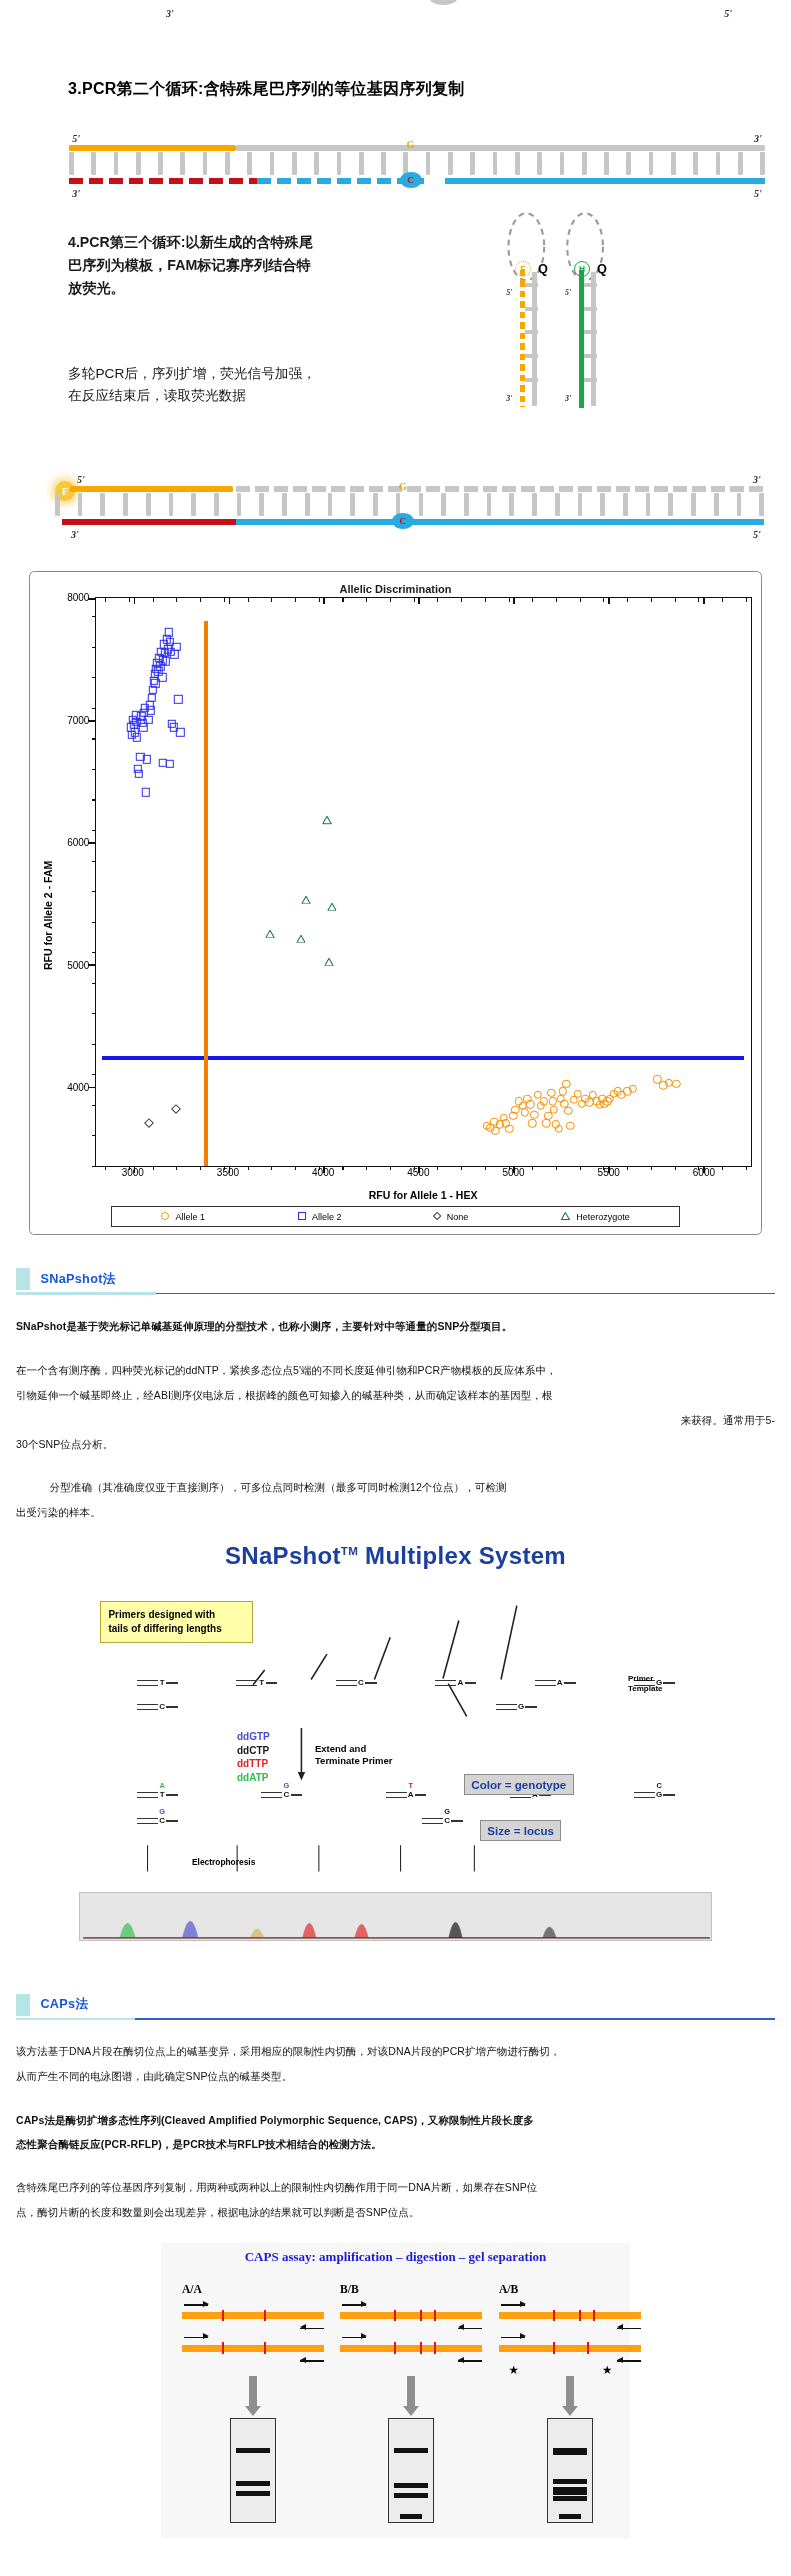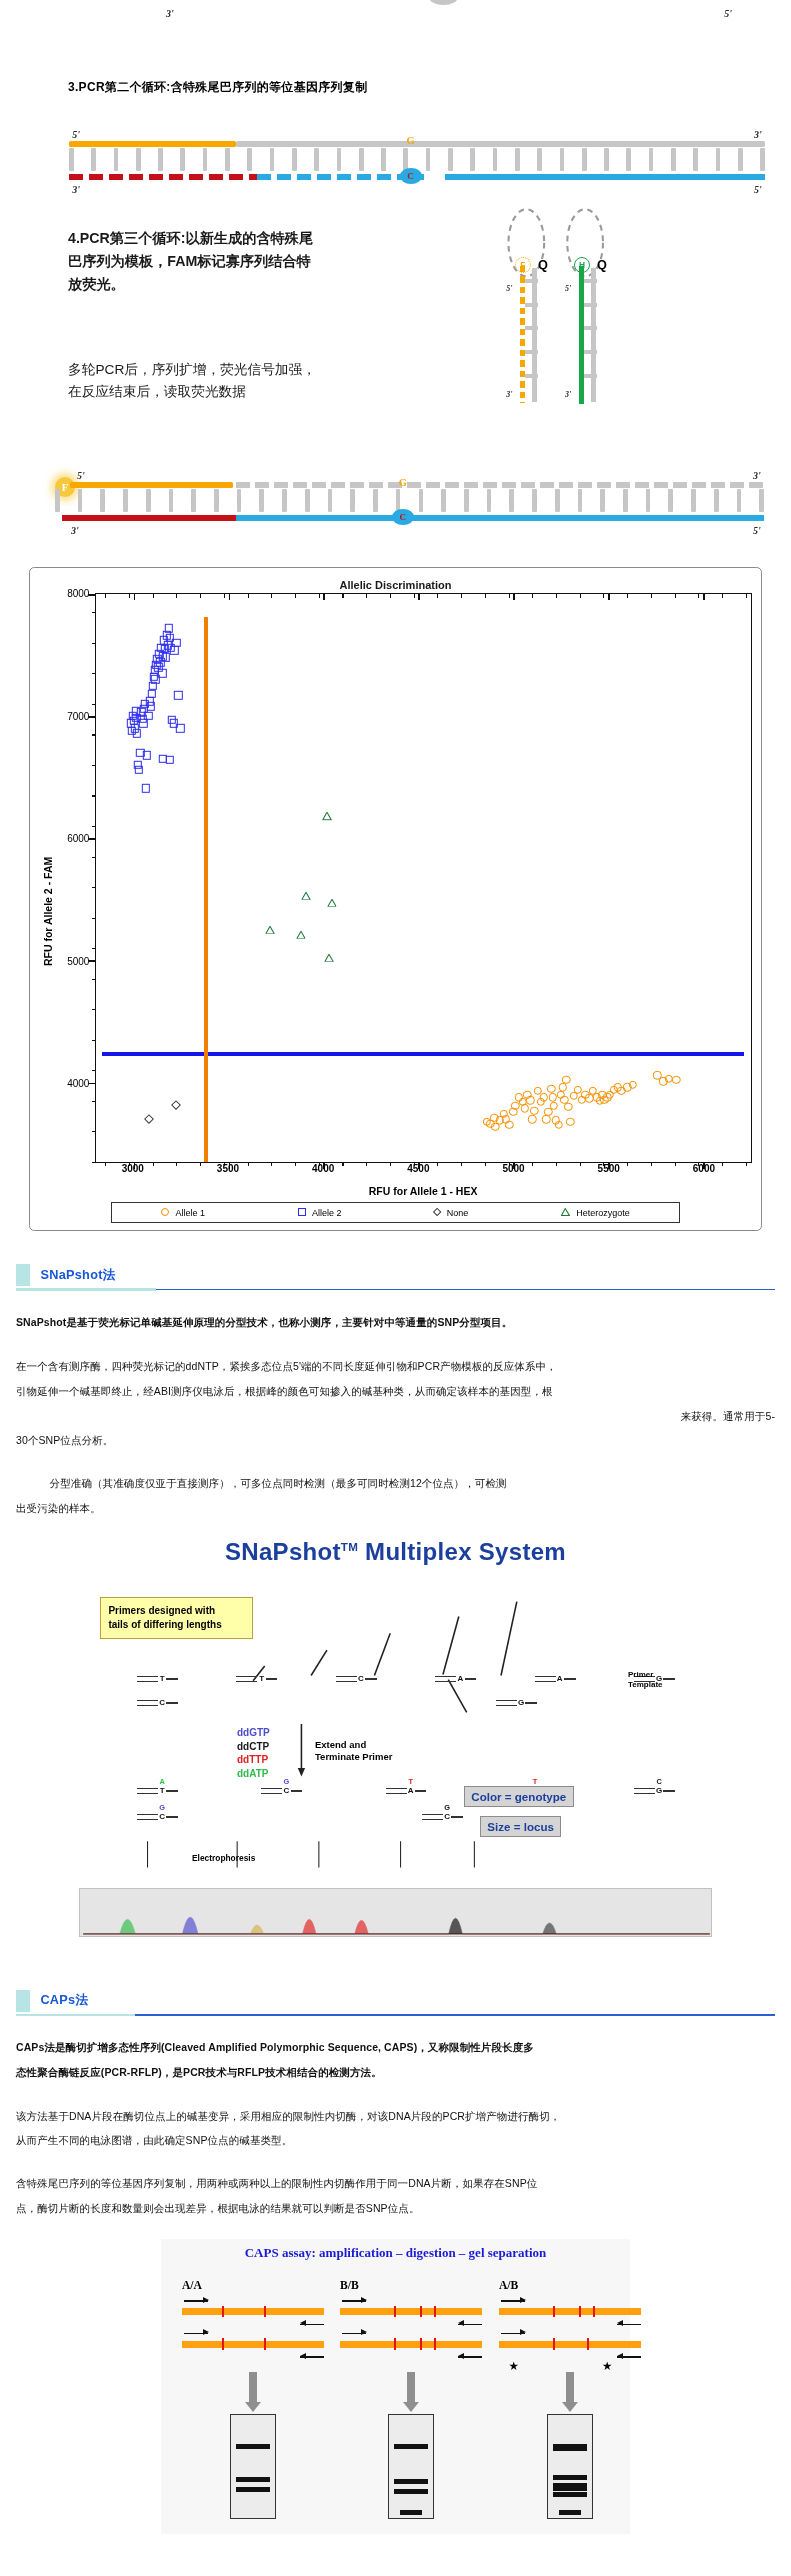--- a/index.html
+++ b/index.html
@@ -73,21 +73,21 @@
   }
   .ytick-col { width:39px; position:relative; }
   .ytick-col span { position:absolute; right:5.3px; font-size:10px; transform:translateY(-50%); }
   .plot-outer { flex:1; position:relative; }
   .plot {
     position:relative; height:570px;
     border:1.1px solid #111; border-bottom:1.1px solid #111;
     background:#fff;
   }
   .xlabel { text-align:center; font-weight:bold; font-size:10.5px; margin-top:8.4px; }
-  .xtick-row { position:relative; height:13.7px;font-weight:bold; }
+  .xtick-row { position:relative; height:13.7px; }
   .xtick-row span { position:absolute; font-size:10px; transform:translateX(-50%); }
   .thresh-h { position:absolute; height:3.7px; background:#1616e8; }
   .thresh-v { position:absolute; width:3.7px; background:#f08000; }
   .pt { position:absolute; transform:translate(-50%,-50%); }
   .pt.sq { width:8.4px; height:8.4px; border:1.1px solid #2d2df0; }
   .pt.ci { width:8.4px; height:8.4px; border:1.1px solid #f59000; border-radius:50%; }
   .pt.di { width:6.9px; height:6.9px; border:1.1px solid #3a3a3a; transform:translate(-50%,-50%) rotate(45deg); }
   .tri-svg { position:absolute; transform:translate(-50%,-50%); }
   .legend {
     border:0.5px solid #333; margin:5.3px auto 2.1px; width:80%;
@@ -140,21 +140,21 @@
         <div class="strand" style="left:0;top:11.6px;width:100%;background:#c6c6c6;"></div>
         <div class="base-bubble" style="left:48%;top:7.4px;background:#c6c6c6;color:#c41018;width:29.5px;height:16px;">C</div>
       </div>
       <div style="position:relative;height:13.7px;">
         <span class="tick-label" style="position:absolute;left:32px;">3'</span>
         <span class="tick-label" style="position:absolute;right:16px;">5'</span>
       </div>
     </div>
   </div>
 
-  <div style="margin:58px 0 0 68px;font-size:12px;font-weight:bold;letter-spacing:0.3px;">3.PCR第二个循环:含特殊尾巴序列的等位基因序列复制</div>
+  <div style="margin:58px 0 0 68px;font-size:16px;font-weight:bold;letter-spacing:0.3px;">3.PCR第二个循环:含特殊尾巴序列的等位基因序列复制</div>
 
   <div style="position:relative;margin:33px 0 0 69px;width:696px;">
     <div style="position:relative;height:11.6px;">
       <span class="tick-label" style="position:absolute;left:3.2px;">5'</span>
       <span class="tick-label" style="position:absolute;right:3.2px;">3'</span>
     </div>
     <div class="duplex" style="height:41px;">
       <div class="strand" style="left:0;top:0;width:24%;background:#f7a700;"></div>
       <div class="strand" style="left:24%;top:0;width:76%;background:#c6c6c6;"></div>
       <div class="rungs" style="top:7.4px;height:23px;">
@@ -751,21 +751,21 @@
         </div>
         <div style="position:absolute;left:285px;">
           <div style="position:relative;display:flex;align-items:center;">
             <div style="width:21px;height:6.3px;border-top:1.6px solid #333;border-bottom:1.6px solid #333;"></div>
             <div style="position:relative;width:8.4px;text-align:center;font-size:8px;font-weight:bold;color:#111">C<div style="position:absolute;left:50%;top:-9px;transform:translateX(-50%);font-size:7.4px;font-weight:bold;color:#111">G</div></div>
             <div style="width:11.6px;height:1.6px;background:#333;"></div>
           </div>
         </div>
       </div>
 
-    <div class="greybox" style="position:absolute;left:385px;top:248px;">Color = genotype</div>
+    <div class="greybox" style="position:absolute;left:385px;top:232px;">Color = genotype</div>
     <div class="greybox" style="position:absolute;left:401px;top:278px;">Size = locus</div>
 
     <svg width="369" height="32" style="position:absolute;left:58px;top:303px;" viewBox="0 0 700 60">
       <line x1="20" y1="0" x2="20" y2="50" stroke="#222" stroke-width="2"></line>
       <line x1="190" y1="0" x2="190" y2="50" stroke="#222" stroke-width="2"></line>
       <line x1="345" y1="0" x2="345" y2="50" stroke="#222" stroke-width="2"></line>
       <line x1="500" y1="0" x2="500" y2="50" stroke="#222" stroke-width="2"></line>
       <line x1="640" y1="0" x2="640" y2="50" stroke="#222" stroke-width="2"></line>
     </svg>
     <div class="electro" style="position:absolute;left:113px;top:315px;">Electrophoresis</div>
@@ -787,27 +787,27 @@
     <div class="sec-head">
       <span class="tab"></span>
       <span class="stitle">CAPs法</span>
     </div>
     <div class="sec-rule">
         <div class="r1" style="width:119px;"></div>
         <div class="r2"></div>
       </div>
 
     <div style="margin-top:19px;">
+      <div class="para">该方法基于DNA片段在酶切位点上的碱基变异，采用相应的限制性内切酶，对该DNA片段的PCR扩增产物进行酶切，</div>
+      <div class="para">从而产生不同的电泳图谱，由此确定SNP位点的碱基类型。</div>
+    </div>
+
+    <div style="margin-top:19px;">
       <div class="para bold">CAPs法是酶切扩增多态性序列(Cleaved Amplified Polymorphic Sequence, CAPS)，又称限制性片段长度多</div>
       <div class="para bold">态性聚合酶链反应(PCR-RFLP)，是PCR技术与RFLP技术相结合的检测方法。</div>
-    </div>
-
-    <div style="margin-top:19px;">
-      <div class="para">该方法基于DNA片段在酶切位点上的碱基变异，采用相应的限制性内切酶，对该DNA片段的PCR扩增产物进行酶切，</div>
-      <div class="para">从而产生不同的电泳图谱，由此确定SNP位点的碱基类型。</div>
     </div>
 
     <div style="margin-top:18px;">
       <div class="para">含特殊尾巴序列的等位基因序列复制，用两种或两种以上的限制性内切酶作用于同一DNA片断，如果存在SNP位</div>
       <div class="para">点，酶切片断的长度和数量则会出现差异，根据电泳的结果就可以判断是否SNP位点。</div>
     </div>
   </div>
 
   <div class="caps-fig" style="margin:19px 161px 0 161px;position:relative;height:295px;padding-top:5.3px;">
     <div class="caps-title">CAPS assay: amplification – digestion – gel separation</div>

